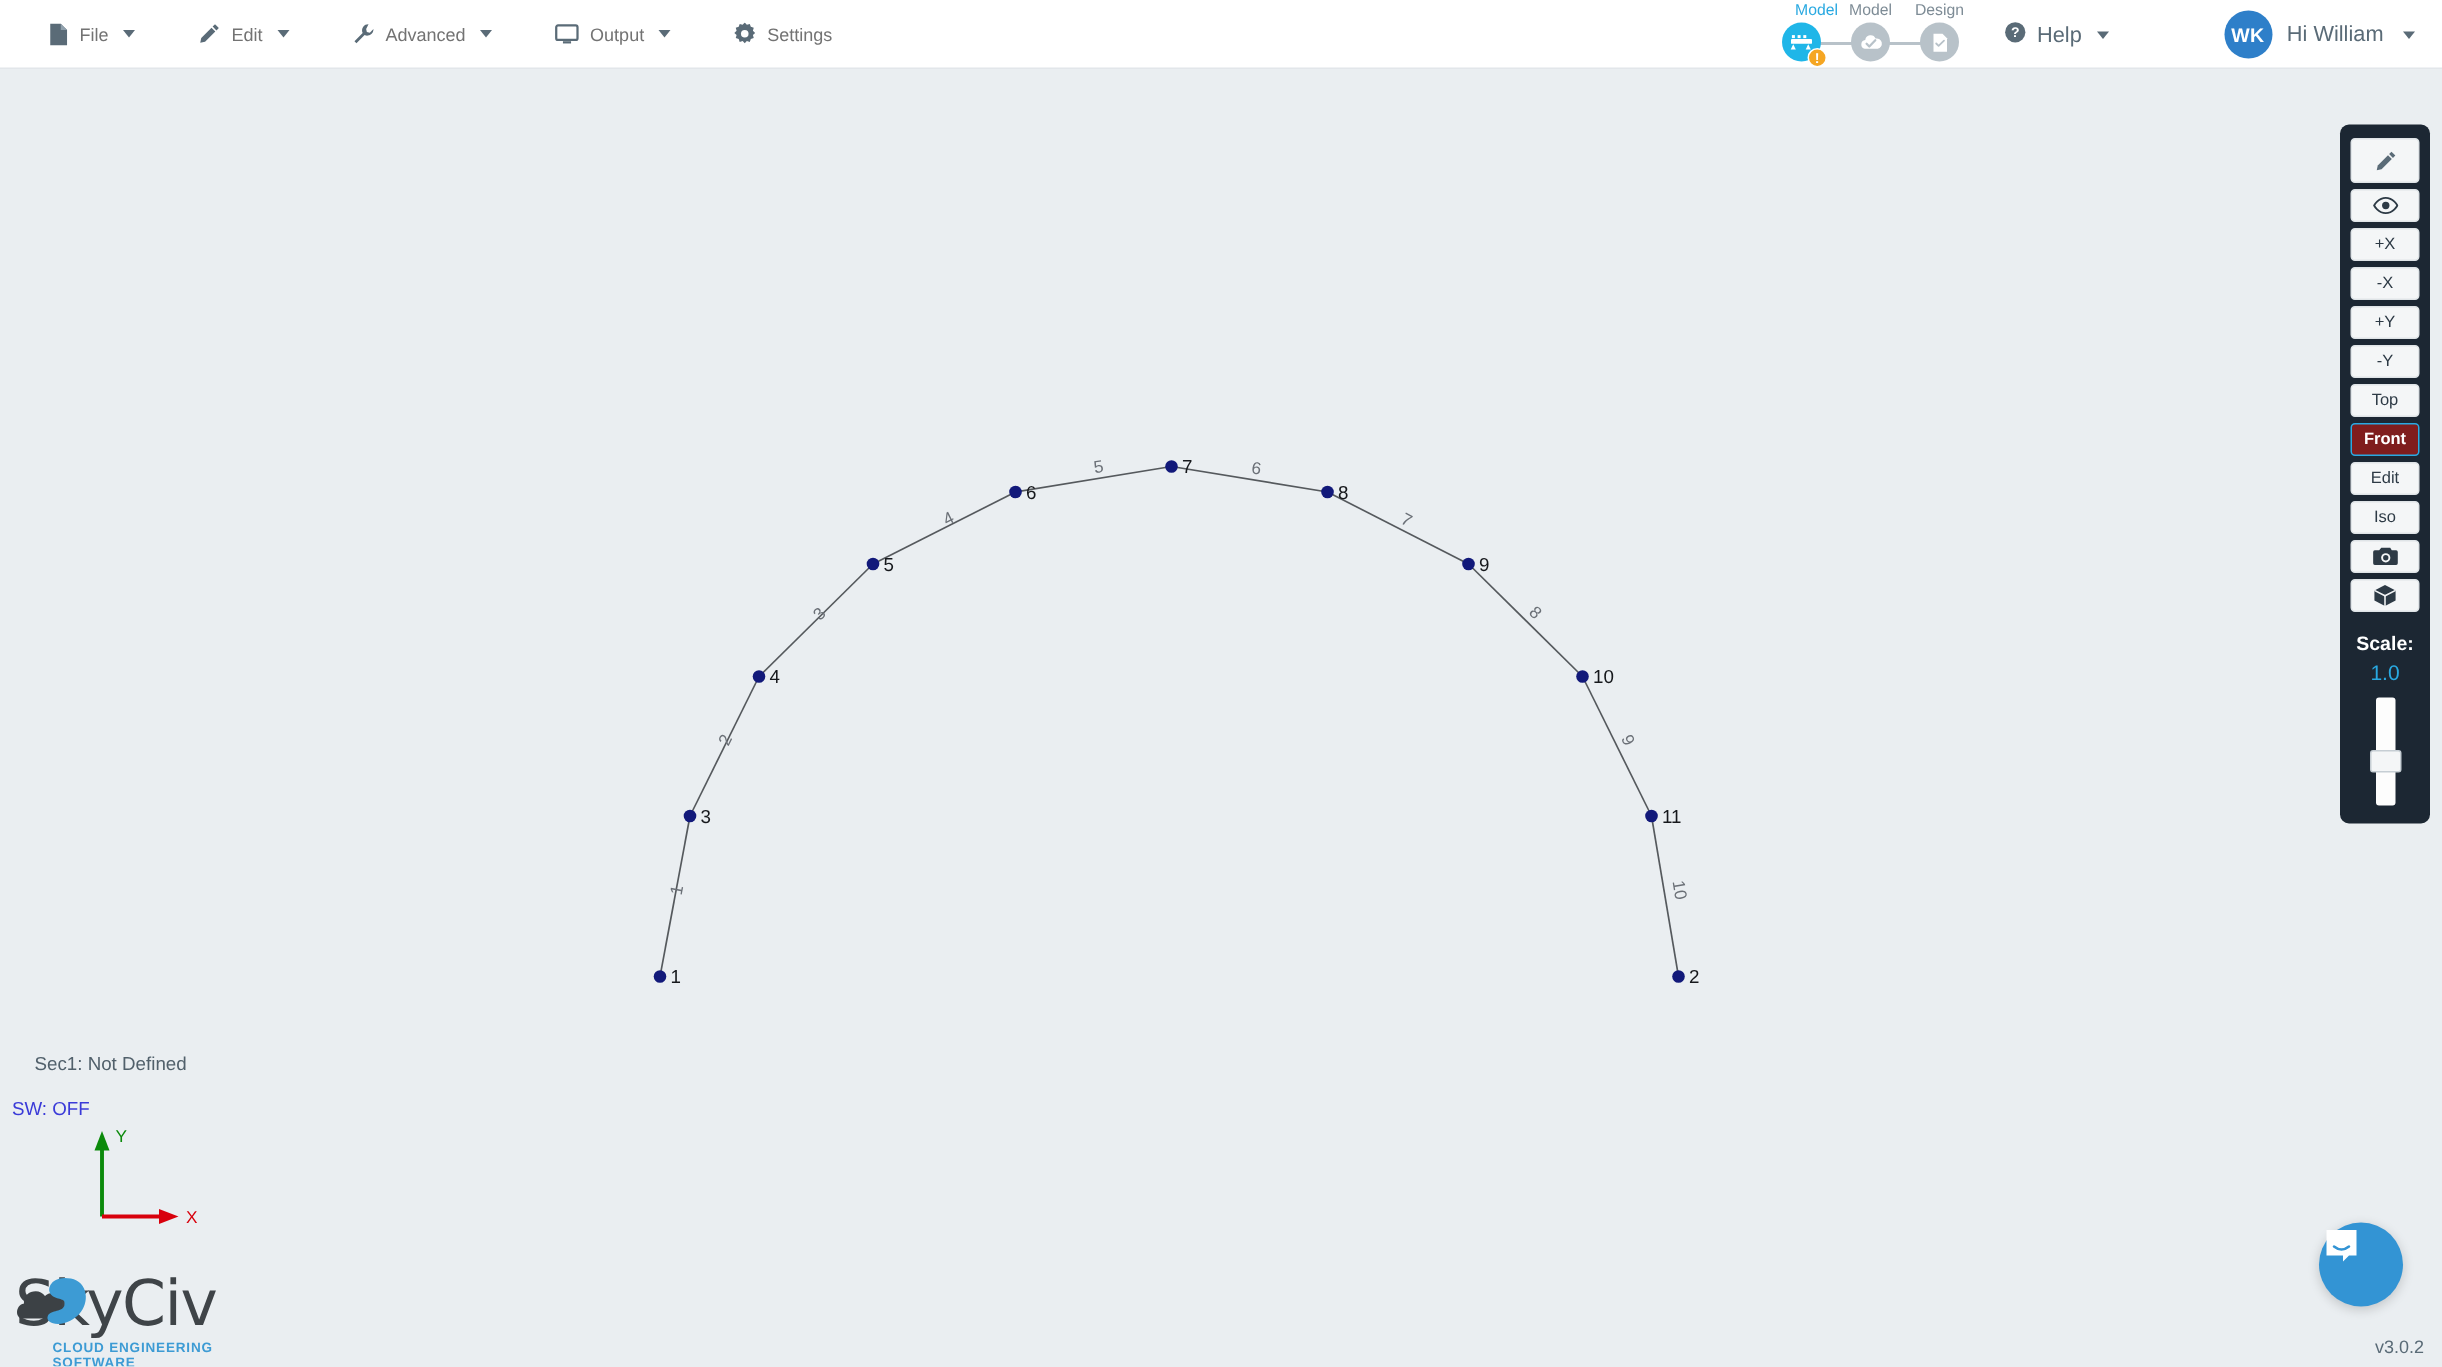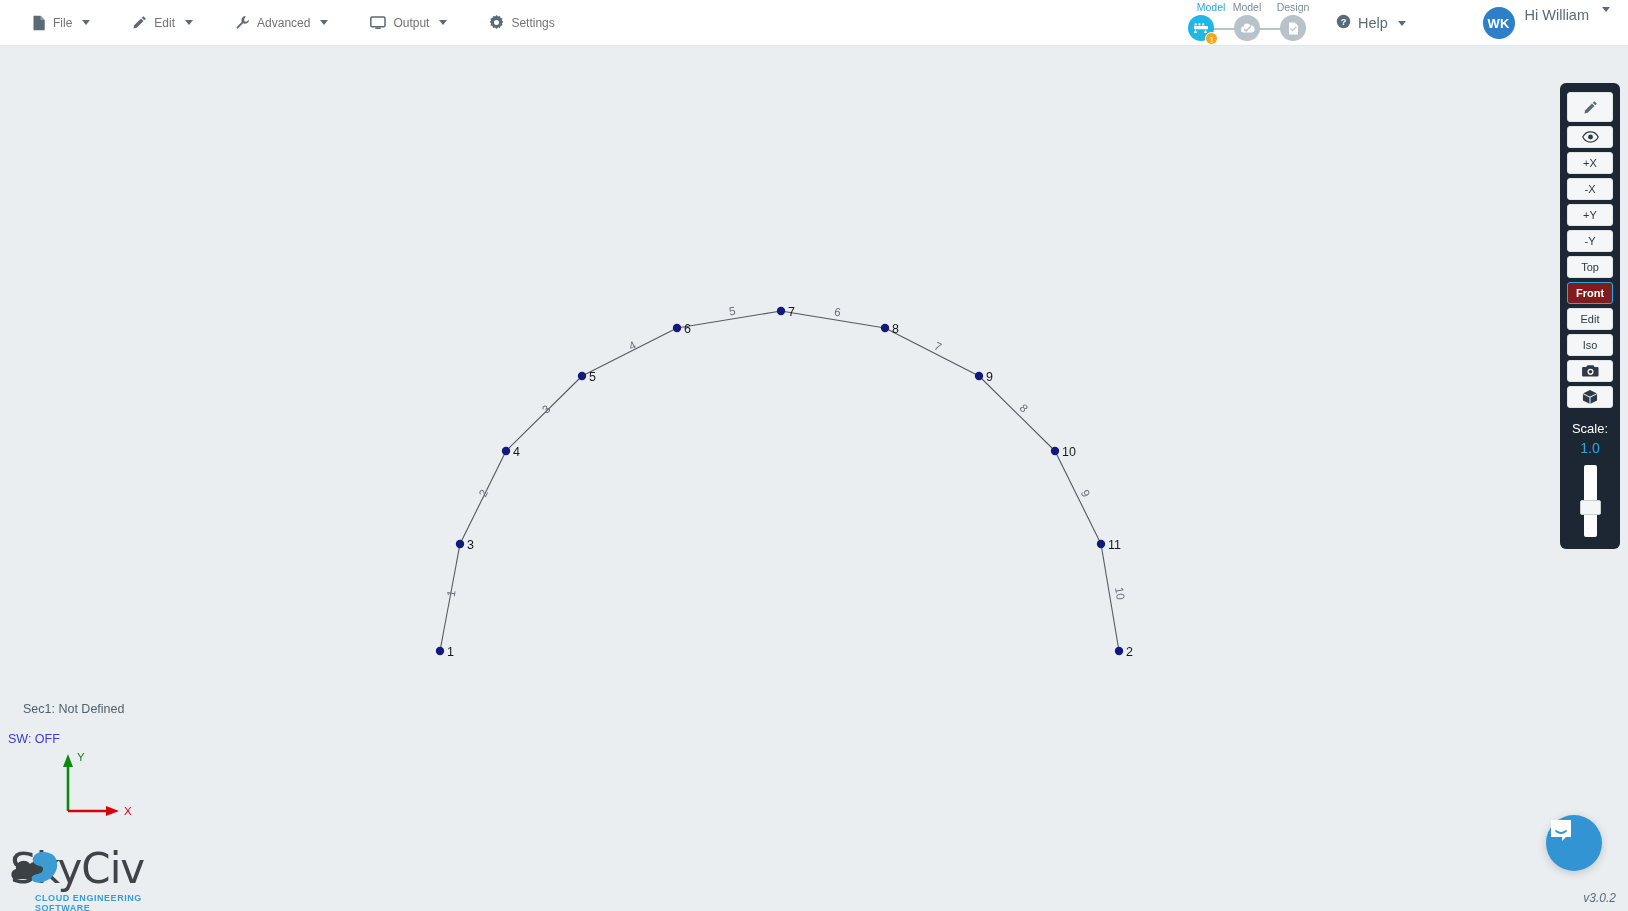--- a/index.html
+++ b/index.html
@@ -61,21 +61,21 @@
     border: 1.5px solid #fff;
   }
 
   .help-item {
     position: absolute; left: 1330px; top: 11px;
     display: flex; align-items: center; gap: 7px;
     color: #5a6b77; font-size: 14.5px; cursor: pointer; padding: 3px 6px;
   }
   .user-box {
     position: absolute; right: 18px; top: 7px;
-    display: flex; gap: 10px; cursor: pointer;
+    display: flex; align-items: center; gap: 10px; cursor: pointer;
   }
   .avatar {
     width: 32px; height: 32px; border-radius: 50%;
     background: #2e7fc9; color: #fff;
     font-size: 13px; font-weight: bold;
     display: flex; align-items: center; justify-content: center;
     letter-spacing: 0.3px;
   }
   .user-name { color: #5a6b77; font-size: 14.5px; }
 
@@ -101,21 +101,21 @@
   .tool-btn {
     width: 46px; height: 22px;
     background: #f4f6f7; border: 1px solid #dfe4e7;
     border-radius: 3px;
     display: flex; align-items: center; justify-content: center;
     font-size: 11px; color: #2d3a45; cursor: pointer;
     font-family: "Liberation Sans", sans-serif;
   }
   .tool-btn.tall { height: 30px; }
   .tool-btn.active { background: #7f1d1d; border-color: #29a9e1; color: #fff; font-weight: bold; }
-  .scale-label { color: #ffffff; font-size: 13px; font-weight: normal; margin-top: 9px; line-height: 15px; }
+  .scale-label { color: #ffffff; font-size: 13px; font-weight: bold; margin-top: 9px; line-height: 15px; }
   .scale-value { color: #29a9e1; font-size: 14px; line-height: 16px; margin-bottom: 5px; }
   .slider-track {
     width: 13px; height: 72px; background: #fdfdfd;
     border-radius: 2px; position: relative; cursor: pointer;
   }
   .slider-thumb {
     position: absolute; left: -4px; top: 44px;
     width: 21px; height: 15px; background: #f4f6f7;
     border: 1px solid #c6ced4; border-radius: 2px; cursor: grab;
   }
@@ -134,21 +134,21 @@
   .logo-text {
     font-size: 42px; color: #3f4448; letter-spacing: -1px;
     font-family: "DejaVu Sans", sans-serif; line-height: 46px;
   }
   .logo-tag {
     font-size: 9px; font-weight: bold; color: #3d9bd4;
     letter-spacing: 0.55px; margin-top: 1px; padding-left: 25px;
   }
   .version {
     position: absolute; right: 12px; bottom: 6px;
-    font-size: 12px; color: #5a6b77; font-style: italic;
+    font-size: 12px; color: #5a6b77;
   }
   .intercom {
     position: absolute; right: 26px; bottom: 40px;
     width: 56px; height: 56px; border-radius: 50%;
     background: #3394d4; cursor: pointer;
     display: flex; align-items: center; justify-content: center;
     box-shadow: 0 2px 8px rgba(0,0,0,0.18);
   }
 
   .node-dot { fill: #12197a; }

